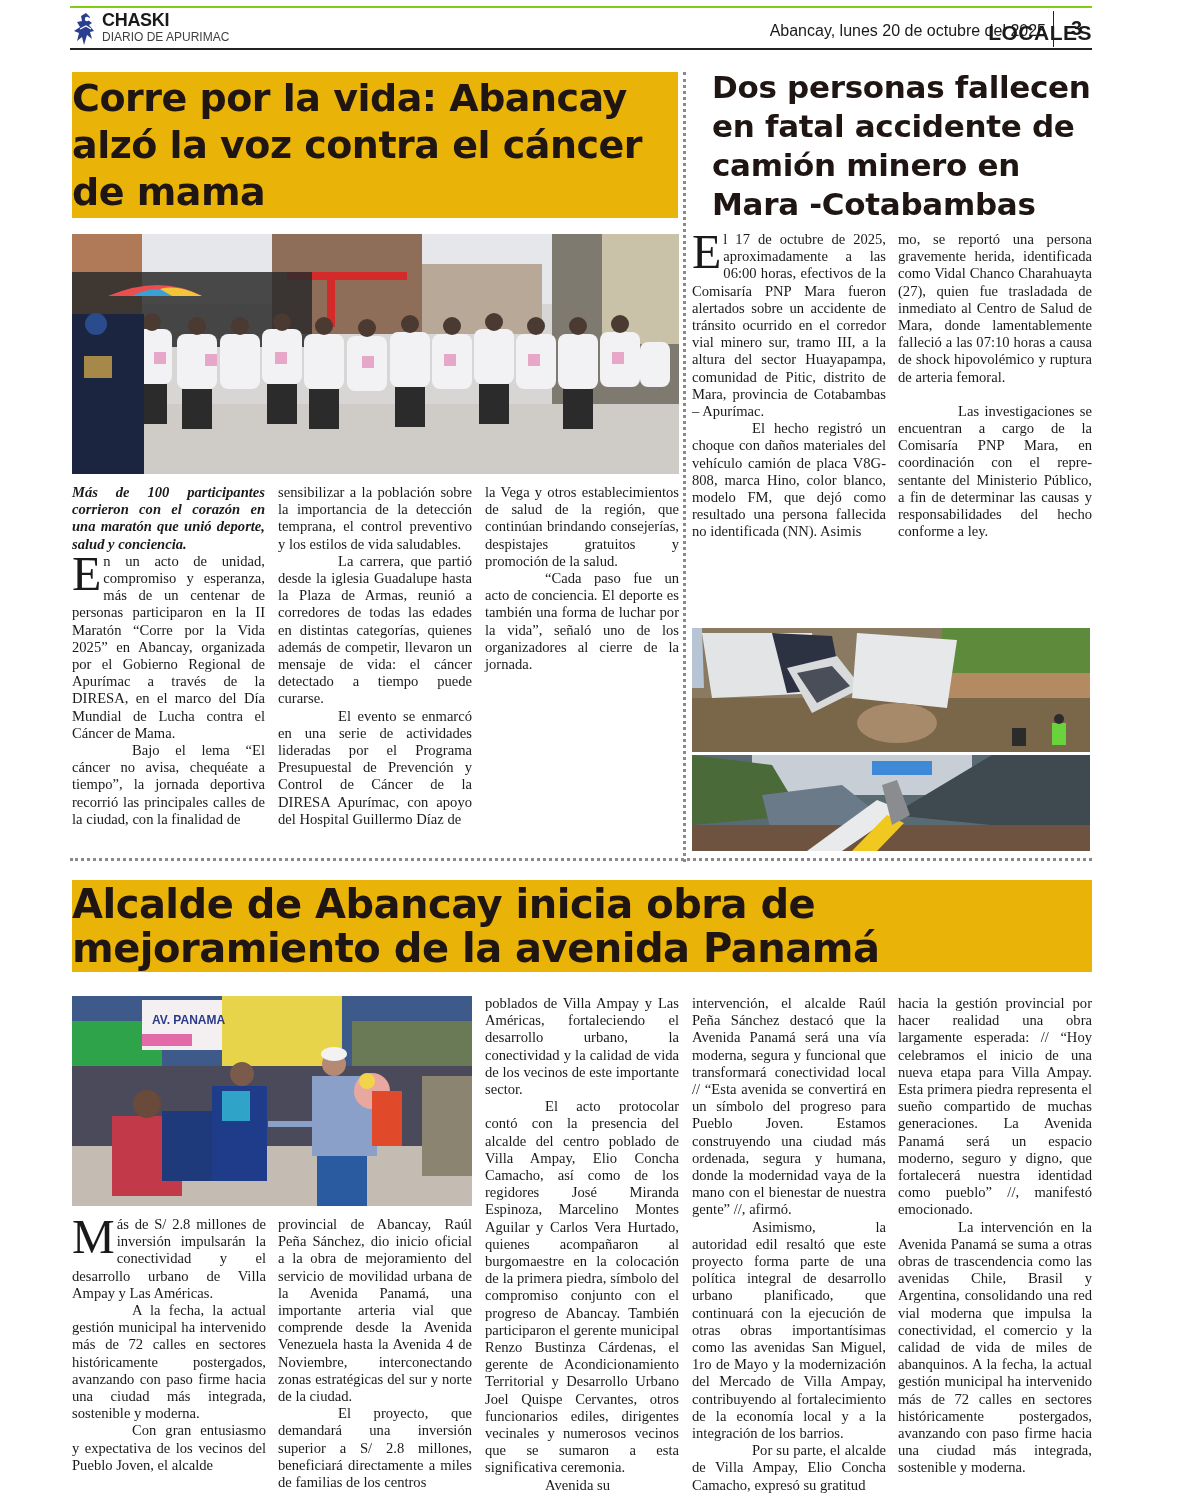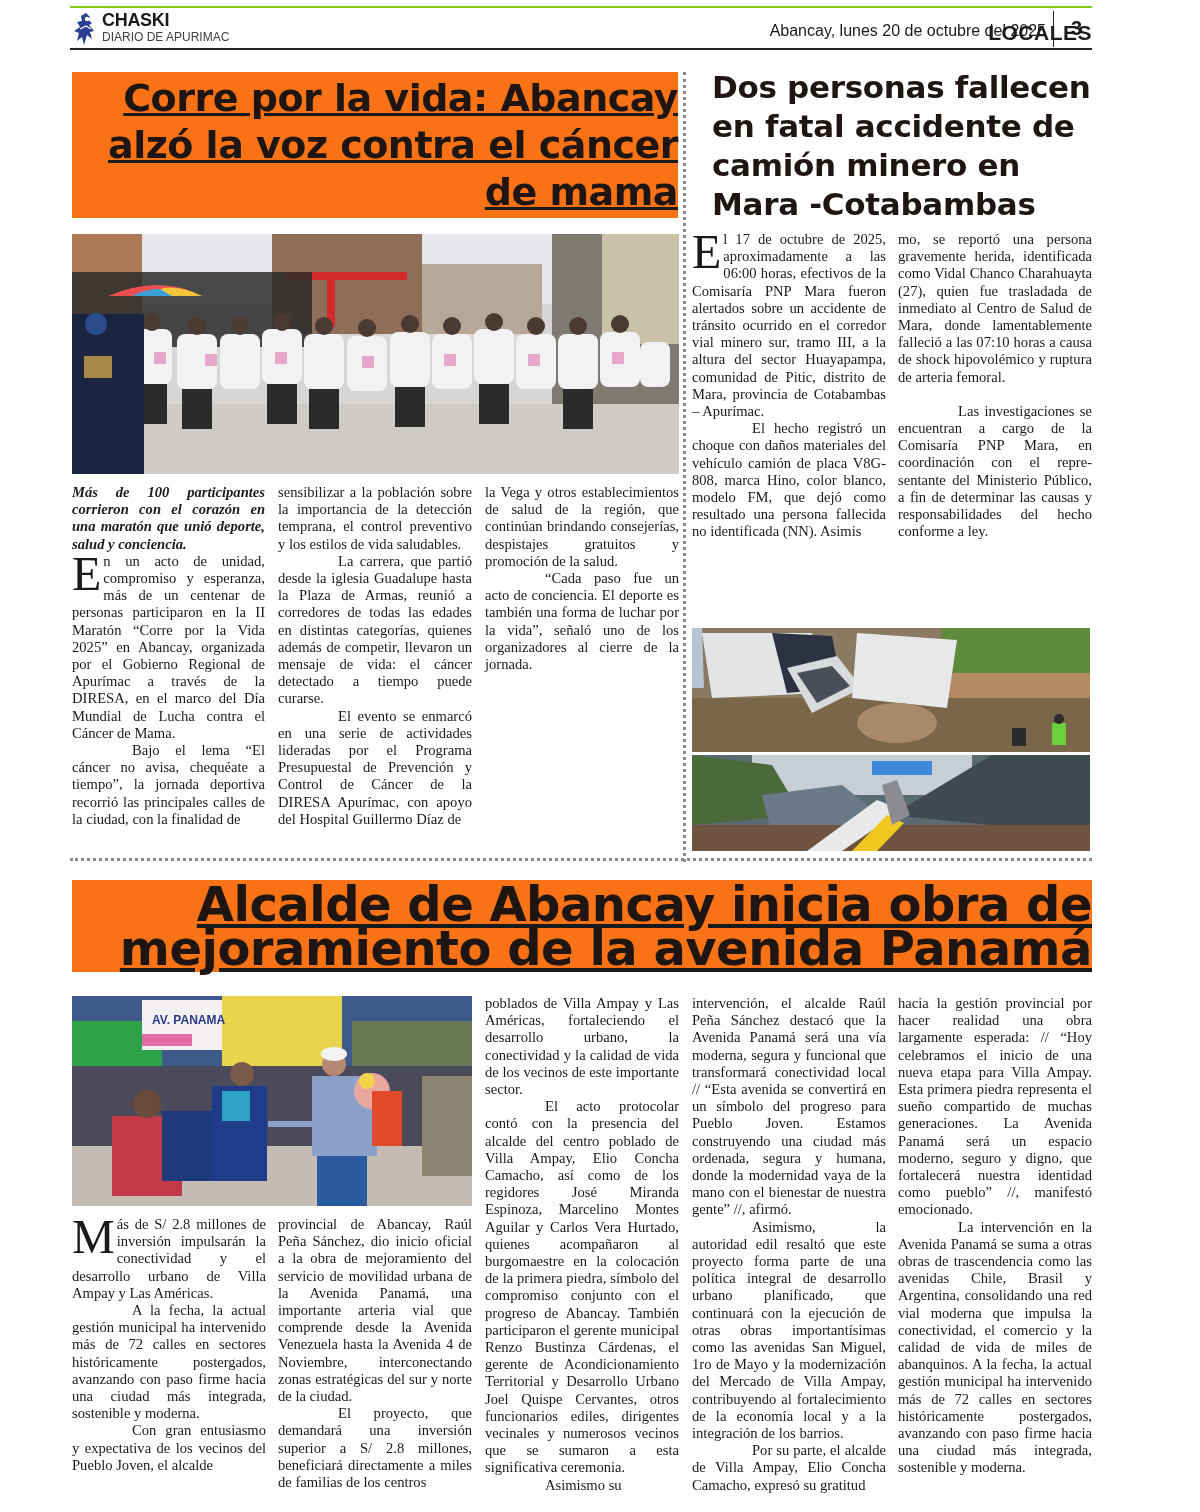--- a/index.html
+++ b/index.html
@@ -10,28 +10,28 @@
   .masthead { position: absolute; left: 70px; top: 6px; width: 1022px; height: 44px; border-top: 2px solid #84cc16; border-bottom: 2px solid #222; }
   .logo-icon { position: absolute; left: 2px; top: 3px; width: 28px; height: 36px; }
   .brand-name { position: absolute; left: 32px; top: 2px; font-family: "Liberation Sans", sans-serif; font-weight: bold; font-size: 18px; color: #1a1a1a; letter-spacing: -0.3px; }
   .brand-sub { position: absolute; left: 32px; top: 22px; font-family: "Liberation Sans", sans-serif; font-size: 12px; color: #404040; }
   .section-name { position: absolute; left: 0; width: 1022px; top: 13px; text-align: right; font-family: "Liberation Sans", sans-serif; font-weight: bold; font-size: 21px; letter-spacing: 0.5px; }
   .date-line { position: absolute; right: 46px; top: 14px; font-family: "Liberation Sans", sans-serif; font-size: 16px; }
   .page-divider { position: absolute; right: 38px; top: 3px; width: 1px; height: 36px; background: #222; }
   .page-num { position: absolute; right: 10px; top: 9px; font-family: "Liberation Sans", sans-serif; font-weight: bold; font-size: 20px; }
 
   
-  .headline-box { position: absolute; background: #f97316; display: flex; align-items: center; justify-content: center; text-align: right; text-decoration: underline; }
+  .headline-box { position: absolute; background: #eab308; display: flex; align-items: center; justify-content: center; text-align: left; }
   .headline { font-family: "DejaVu Sans", sans-serif; font-weight: bold; color: #1f1614; }
   .h1-box { left: 72px; top: 72px; width: 606px; height: 146px; }
   .h1-box .headline { font-size: 38px; line-height: 47px; letter-spacing: -0.5px; }
   .h2-plain { position: absolute; left: 712px; top: 68px; width: 400px; }
   .h2-plain .headline { font-size: 31px; line-height: 39px; letter-spacing: -0.3px; }
   .h3-box { left: 72px; top: 880px; width: 1020px; height: 92px; }
-  .h3-box .headline { font-size: 48px; line-height: 44px; letter-spacing: -0.5px; }
+  .h3-box .headline { font-size: 40px; line-height: 44px; letter-spacing: -0.5px; }
 
   
   .vsep { position: absolute; left: 683px; top: 72px; width: 0; height: 790px; border-left: 3px dotted #8a8a8a; }
   .hsep { position: absolute; left: 70px; top: 858px; width: 1022px; height: 0; border-top: 3px dotted #8a8a8a; }
 
   
   .photo { position: absolute; overflow: hidden; }
   .photo svg { width: 100%; height: 100%; display: block; }
   .photo-runners { left: 72px; top: 234px; width: 607px; height: 240px; }
   .photo-crash1 { left: 692px; top: 628px; width: 398px; height: 124px; }
@@ -258,21 +258,21 @@
     <p class="ind">A la fecha, la actual gestión municipal ha intervenido más de 72 calles en sectores históricamente postergados, avanzando con paso firme hacia una ciudad más integrada, sostenible y moderna.</p>
     <p class="ind">Con gran entusiasmo y expectativa de los vecinos del Pueblo Joven, el alcalde</p>
   </div>
   <div class="col c3b">
     <p>provincial de Abancay, Raúl Peña Sánchez, dio inicio oficial a la obra de mejoramiento del servicio de movilidad urbana de la Avenida Panamá, una importante arteria vial que comprende desde la Avenida Venezuela hasta la Avenida 4 de Noviembre, interconectando zonas estratégicas del sur y norte de la ciudad.</p>
     <p class="ind">El proyecto, que demandará una inversión superior a S/ 2.8 millones, beneficiará directamente a miles de familias de los centros</p>
   </div>
   <div class="col c3c">
     <p>poblados de Villa Ampay y Las Américas, fortaleciendo el desarrollo urbano, la conectividad y la calidad de vida de los vecinos de este importante sector.</p>
     <p class="ind">El acto protocolar contó con la presencia del alcalde del centro poblado de Villa Ampay, Elio Concha Camacho, así como de los regidores José Miranda Espinoza, Marcelino Montes Aguilar y Carlos Vera Hurtado, quienes acompañaron al burgomaestre en la colocación de la primera piedra, símbolo del compromiso conjunto con el progreso de Abancay. También participaron el gerente municipal Renzo Bustinza Cárdenas, el gerente de Acondicionamiento Territorial y Desarrollo Urbano Joel Quispe Cervantes, otros funcionarios ediles, dirigentes vecinales y numerosos vecinos que se sumaron a esta significativa ceremonia.</p>
-    <p class="ind">Asimismo su</p>
+    <p class="ind">Avenida su</p>
   </div>
   <div class="col c3d">
     <p>intervención, el alcalde Raúl Peña Sánchez destacó que la Avenida Panamá será una vía moderna, segura y funcional que transformará conectividad local // “Esta avenida se convertirá en un símbolo del progreso para Pueblo Joven. Estamos construyendo una ciudad más ordenada, segura y humana, donde la modernidad vaya de la mano con el bienestar de nuestra gente” //, afirmó.</p>
     <p class="ind">Asimismo, la autoridad edil resaltó que este proyecto forma parte de una política integral de desarrollo urbano planificado, que continuará con la ejecución de otras obras importantísimas como las avenidas San Miguel, 1ro de Mayo y la modernización del Mercado de Villa Ampay, contribuyendo al fortalecimiento de la economía local y a la integración de los barrios.</p>
     <p class="ind">Por su parte, el alcalde de Villa Ampay, Elio Concha Camacho, expresó su gratitud</p>
   </div>
   <div class="col c3e">
     <p>hacia la gestión provincial por hacer realidad una obra largamente esperada: // “Hoy celebramos el inicio de una nueva etapa para Villa Ampay. Esta primera piedra representa el sueño compartido de muchas generaciones. La Avenida Panamá será un espacio moderno, seguro y digno, que fortalecerá nuestra identidad como pueblo” //, manifestó emocionado.</p>
     <p class="ind">La intervención en la Avenida Panamá se suma a otras obras de trascendencia como las avenidas Chile, Brasil y Argentina, consolidando una red vial moderna que impulsa la conectividad, el comercio y la calidad de vida de miles de abanquinos. A la fecha, la actual gestión municipal ha intervenido más de 72 calles en sectores históricamente postergados, avanzando con paso firme hacia una ciudad más integrada, sostenible y moderna.</p>
   </div>

